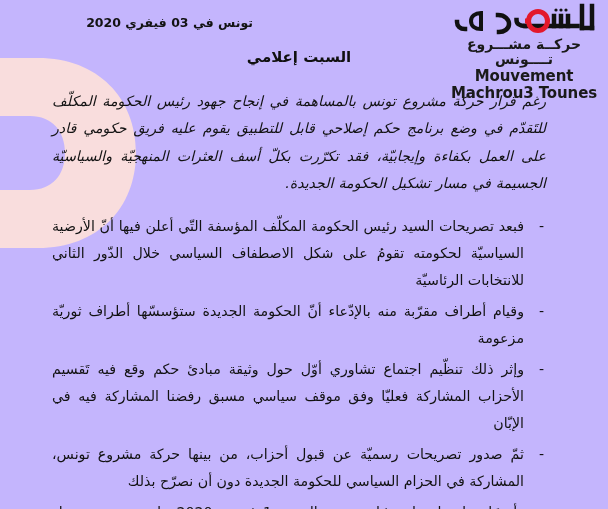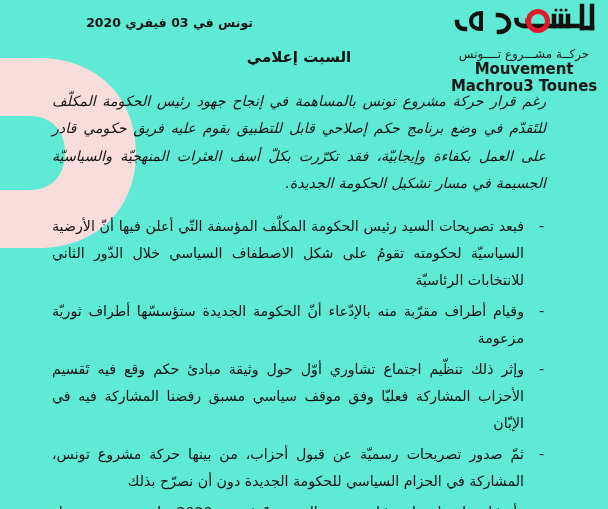--- a/index.html
+++ b/index.html
@@ -13,21 +13,21 @@
     background: #ffffff;
     font-family: "DejaVu Sans", "Liberation Sans", sans-serif;
     overflow: hidden;
     position: relative;
   }
 
   .page {
     position: relative;
     width: 608px;
     height: 509px;
-    background: #5eead4;
+    background: #c4b5fd;
     overflow: hidden;
   }
 
   
   .watermark {
     position: absolute;
     left: -74px;
     top: 58px;
     width: 210px;
     height: 300px;
@@ -68,25 +68,25 @@
 
   .logo-mark {
     display: block;
     width: 148px;
     height: 33px;
     margin: 0 auto;
   }
 
   .logo-sub-ar {
     display: block;
-    font-size: 12px;
-    font-weight: 400;
+    font-size: 14px;
+    font-weight: 700;
     color: #1a1a1a;
     letter-spacing: 0.6px;
-    margin-top: 12px;
+    margin-top: 1px;
     line-height: 1.1;
     direction: rtl;
   }
 
   .logo-sub-fr {
     display: block;
     font-size: 15px;
     font-weight: 700;
     color: #1a1a1a;
     letter-spacing: -0.1px;

